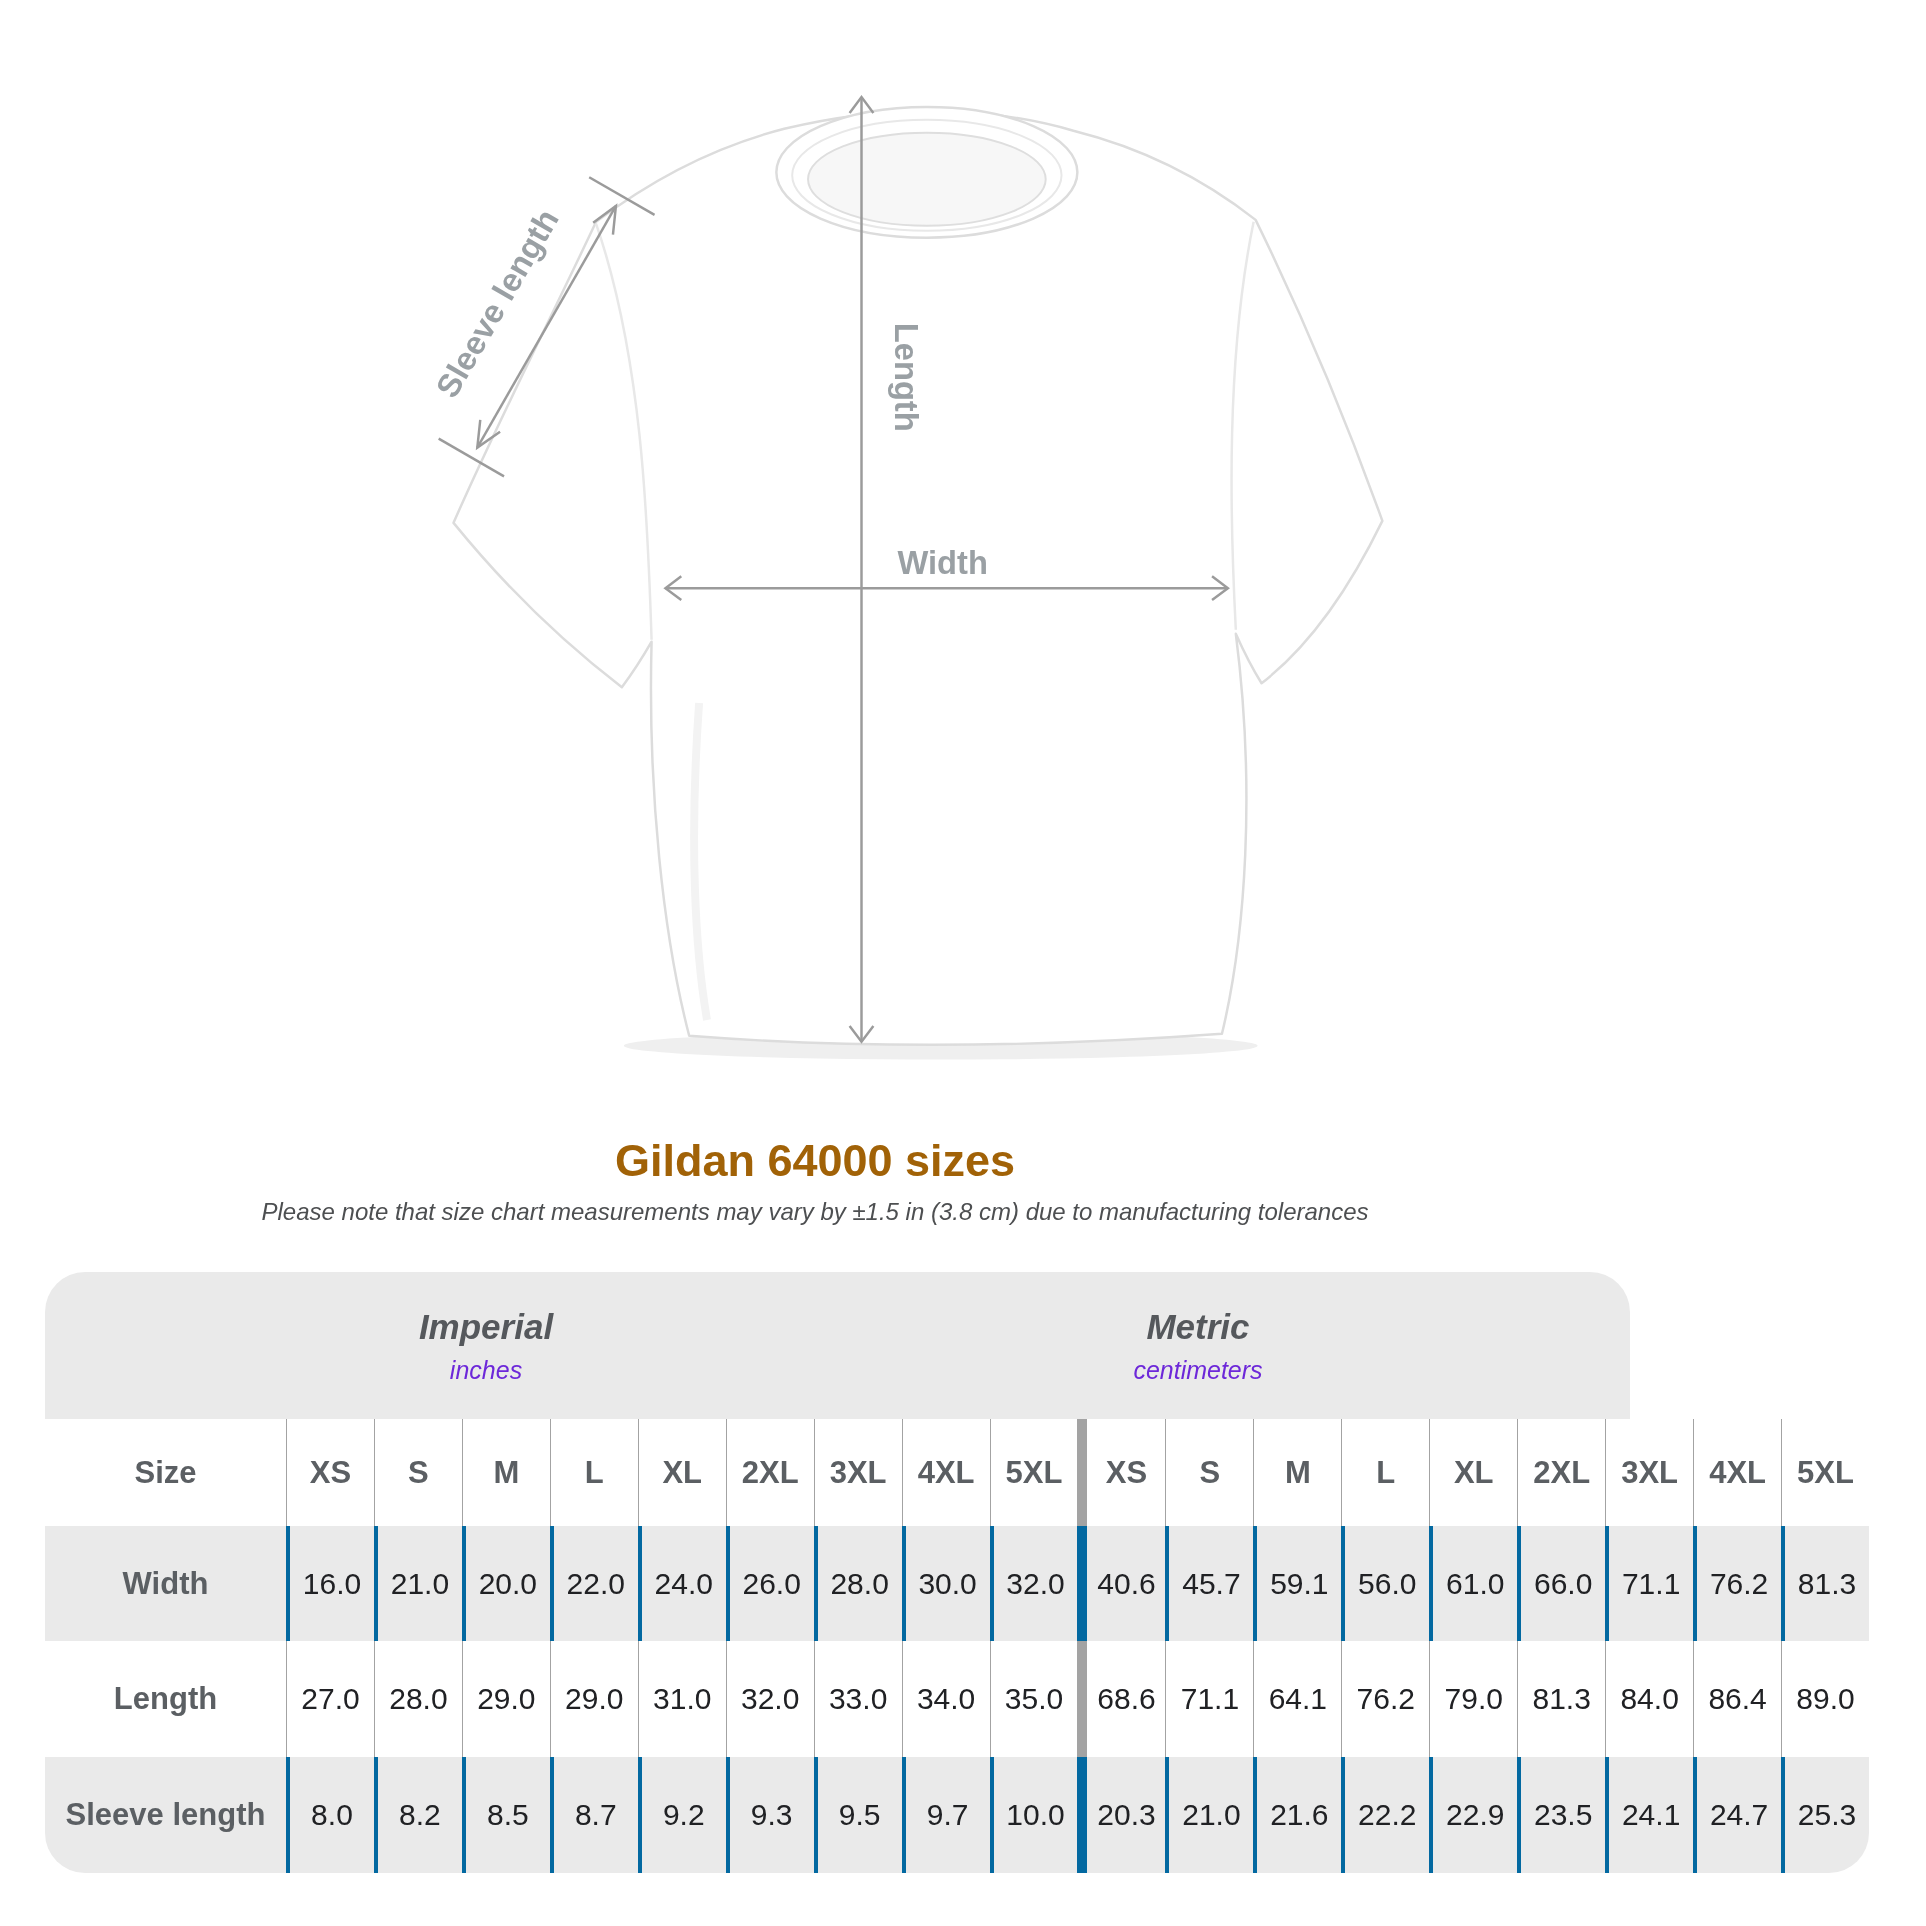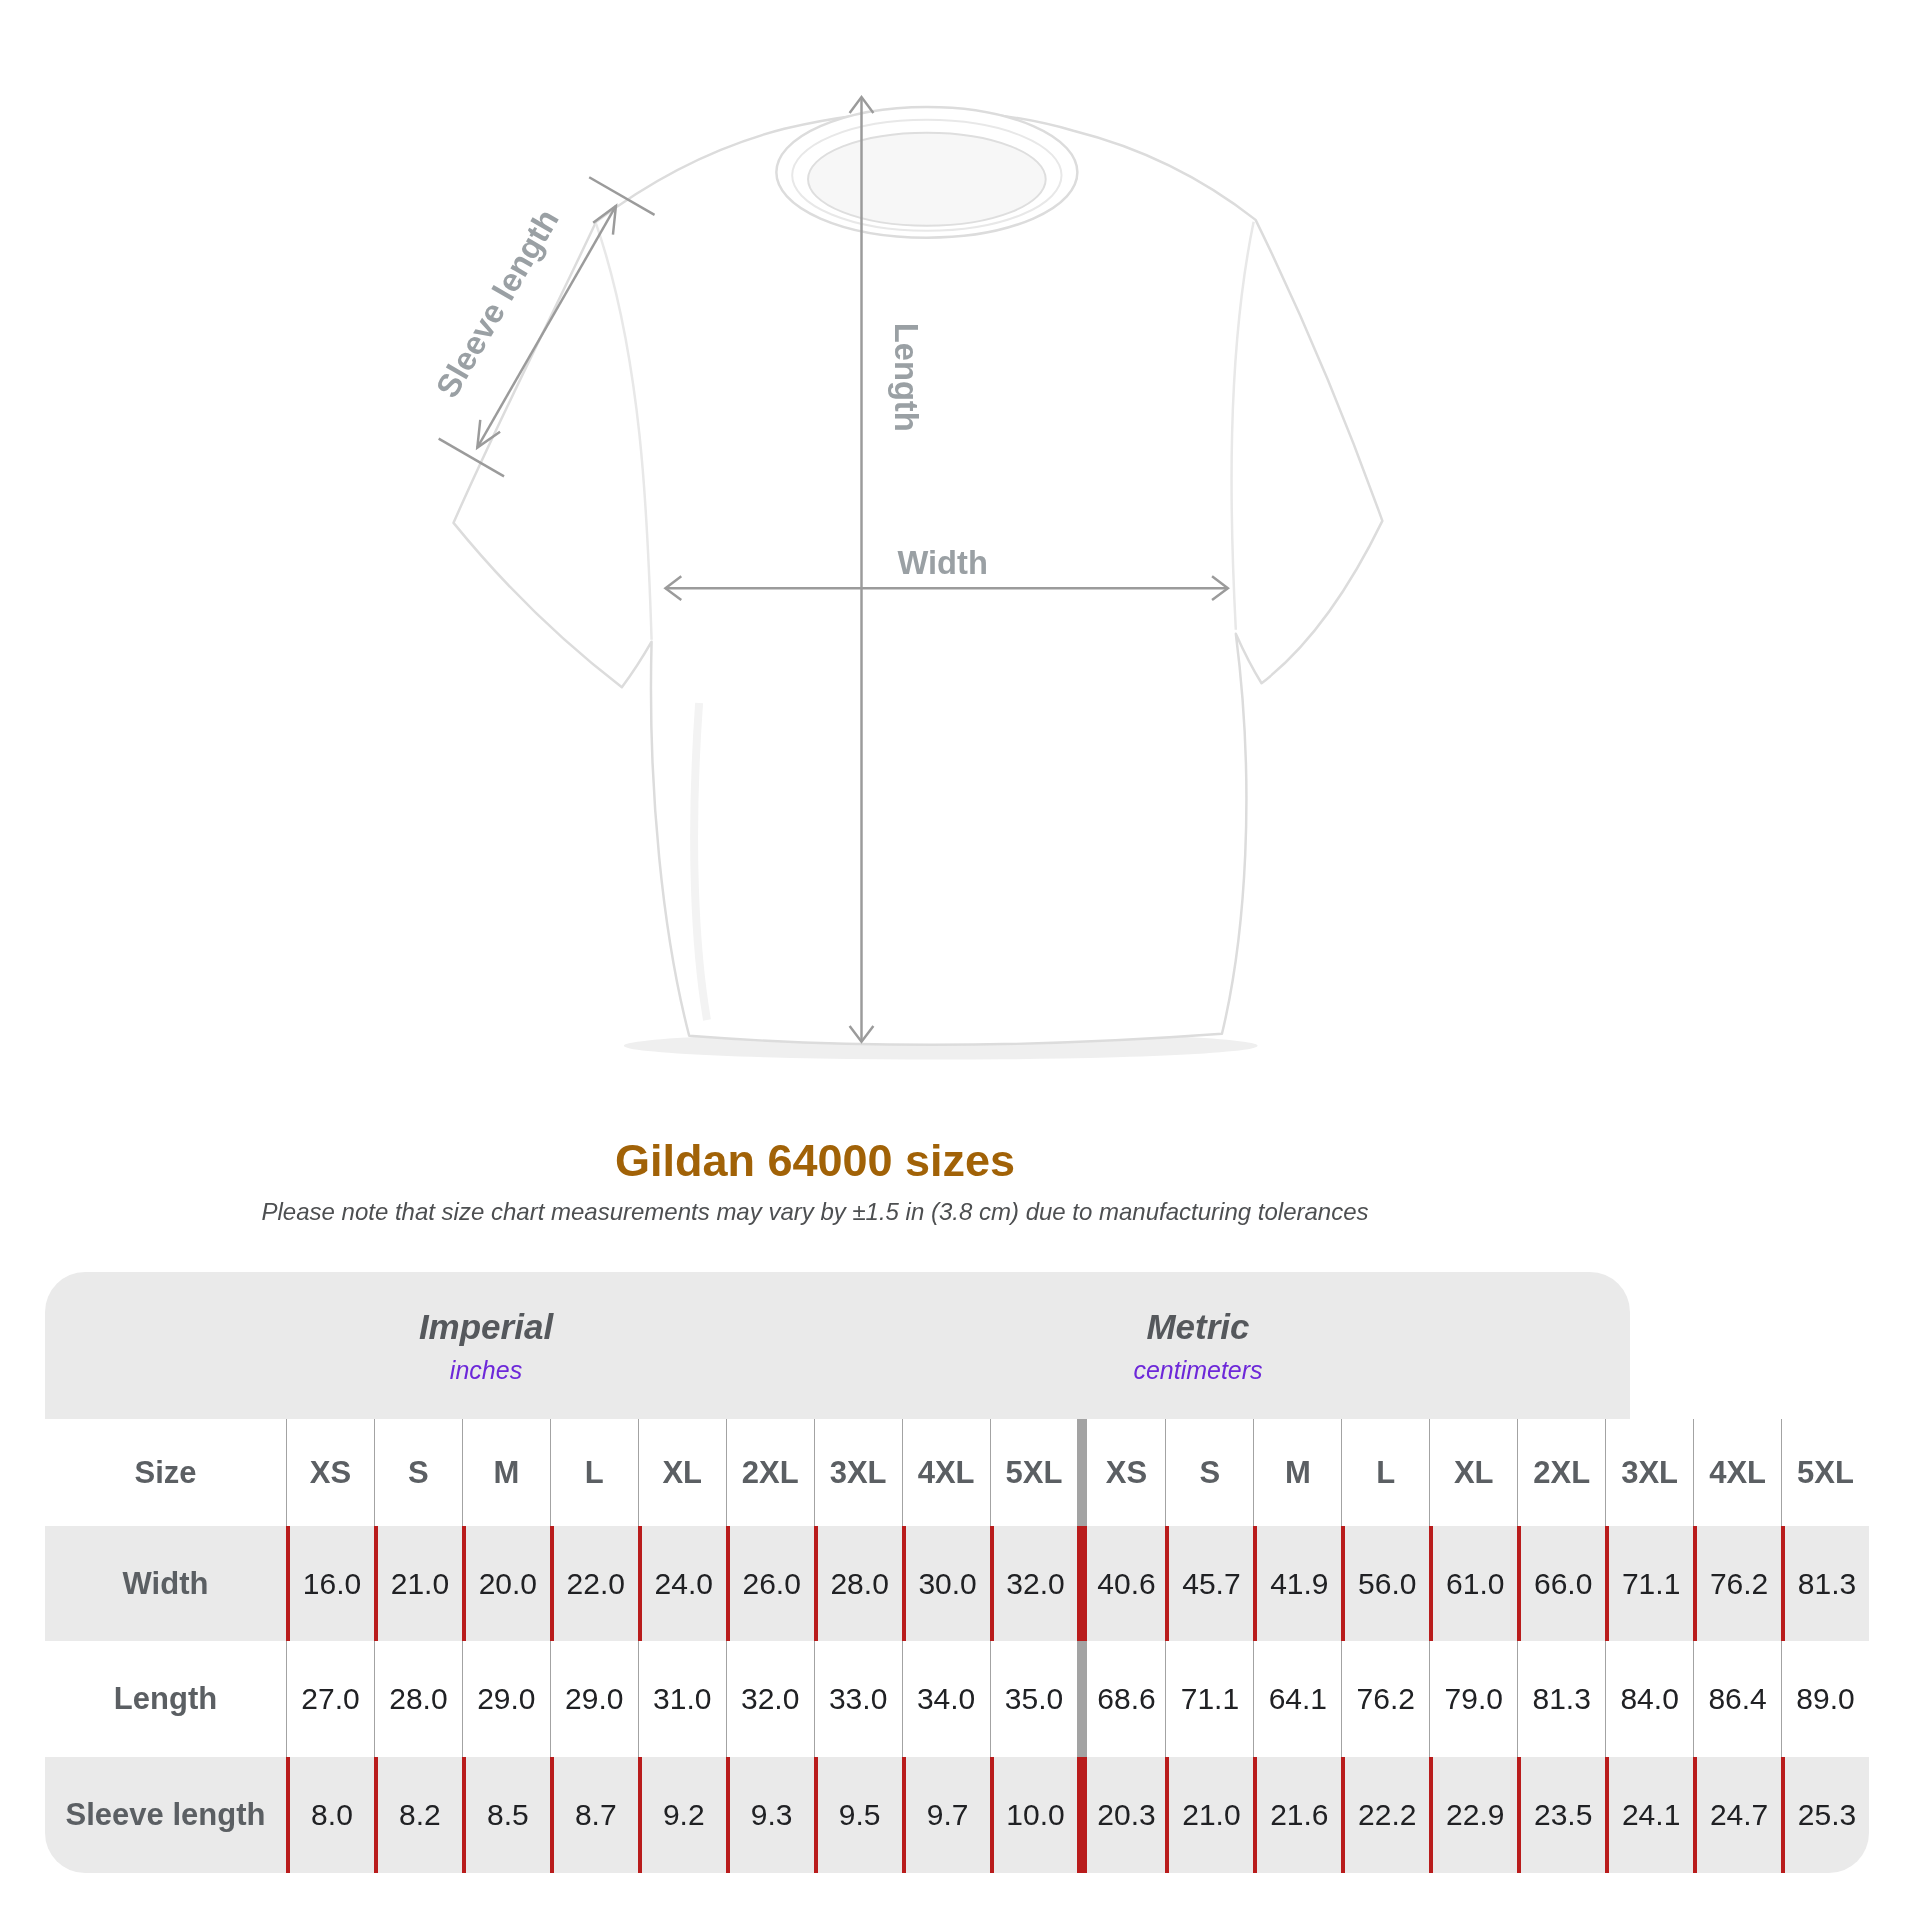--- a/index.html
+++ b/index.html
@@ -34,21 +34,21 @@
   .size-grid {
     position:absolute; left:45px; top:1419px; width:1824px;
     display:grid; grid-template-columns:241px repeat(18, 1fr);
     grid-template-rows:107px 115px 116px 116px;
   }
   .cell {
     display:flex; align-items:center; justify-content:center;
     box-sizing:border-box; font-size:30px; color:#202124;
   }
   .cell.w { background:#ffffff; border-left:1px solid #a3a3a3; }
-  .cell.g { background:#eaeaea; border-left:4px solid #b91c1c; }
+  .cell.g { background:#eaeaea; border-left:4px solid #0369a1; }
   .cell.c-first { border-left:none; }
   .cell.c-mid { border-left-width:10px; }
   .cell.c-bl { border-radius:0 0 0 40px; }
   .cell.c-br { border-radius:0 0 40px 0; }
   .cell.c-head, .cell.c-label { font-weight:700; color:#5b5f63; font-size:31px; }
 </style>
 </head>
 <body>
 
 <div class="canvas">
@@ -143,21 +143,21 @@
       <div class="cell g">21.0</div>
       <div class="cell g">20.0</div>
       <div class="cell g">22.0</div>
       <div class="cell g">24.0</div>
       <div class="cell g">26.0</div>
       <div class="cell g">28.0</div>
       <div class="cell g">30.0</div>
       <div class="cell g">32.0</div>
       <div class="cell g c-mid">40.6</div>
       <div class="cell g">45.7</div>
-      <div class="cell g">41.9</div>
+      <div class="cell g">59.1</div>
       <div class="cell g">56.0</div>
       <div class="cell g">61.0</div>
       <div class="cell g">66.0</div>
       <div class="cell g">71.1</div>
       <div class="cell g">76.2</div>
       <div class="cell g">81.3</div>
       <div class="cell w c-first c-label">Length</div>
       <div class="cell w">27.0</div>
       <div class="cell w">28.0</div>
       <div class="cell w">29.0</div>

